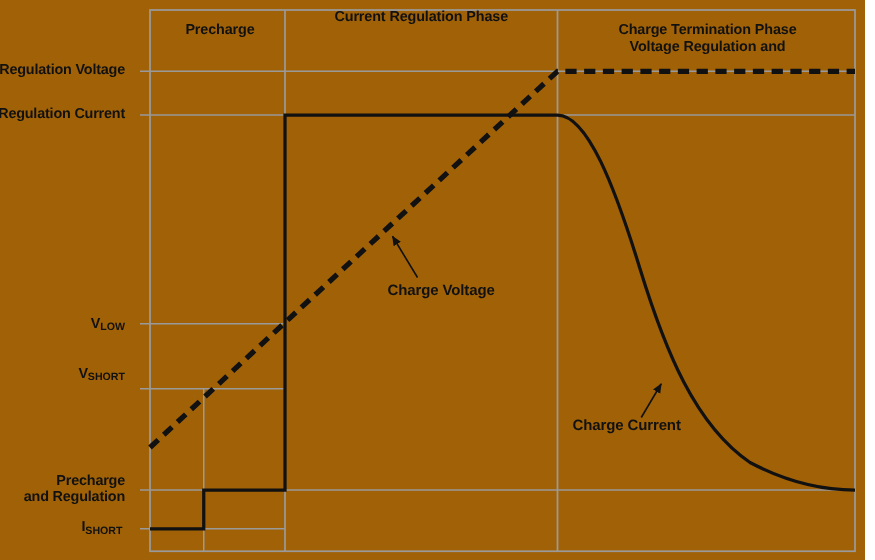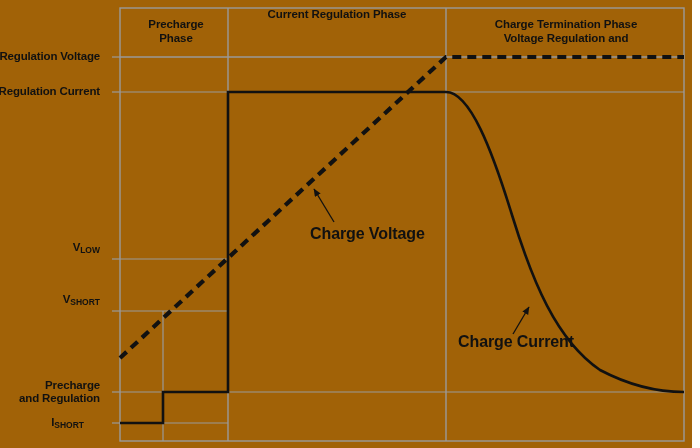--- a/index.html
+++ b/index.html
@@ -39,21 +39,21 @@
     position:absolute;
     font-size:11.5px;
     font-weight:bold;
     color:#111111;
     text-align:center;
     line-height:14px;
     letter-spacing:-0.1px;
   }
   .curve-label{
     position:absolute;
-    font-size:16px;
+    font-size:12px;
     font-weight:bold;
     color:#111111;
     white-space:nowrap;
     letter-spacing:-0.1px;
     text-align:center;
   }
 </style>
 </head>
 <body>
 
@@ -94,56 +94,55 @@
              C 636,389 664,392 684,392" fill="none" stroke="#111111" stroke-width="2.6" stroke-linejoin="miter" stroke-linecap="butt"></path>
 
     <path d="M120,358 L228,258 L446,57 L684,57" fill="none" stroke="#111111" stroke-width="4.2" stroke-dasharray="9,6" stroke-linecap="butt"></path>
 
     <line x1="334" y1="222" x2="314" y2="189" stroke="#111111" stroke-width="1.3" marker-end="url(#arrowhead)"></line>
     <line x1="513" y1="334" x2="529" y2="307" stroke="#111111" stroke-width="1.3" marker-end="url(#arrowhead)"></line>
   </svg>
 
   <div class="phase-title" style="left:128px;top:17px;width:96px;">
     <div>Precharge</div>
-    <div>Phase</div>
   </div>
 
   <div class="phase-title" style="left:234px;top:7px;width:206px;">
     <div>Current Regulation Phase</div>
   </div>
 
   <div class="phase-title" style="left:452px;top:17px;width:228px;">
     <div>Charge Termination Phase</div>
     <div>Voltage Regulation and</div>
   </div>
 
   <div class="axis-label" style="right:592px;top:50px;width:0;">
     <span style="position:absolute;right:0;top:0;text-align:center;">Regulation Voltage</span>
   </div>
 
   <div class="axis-label" style="right:592px;top:85px;width:0;">
     <span style="position:absolute;right:0;top:0;">Regulation Current</span>
   </div>
 
   <div class="axis-label" style="right:592px;top:241px;width:0;">
-    <span style="position:absolute;right:0;top:0;white-space:nowrap;"><span>V</span><span class="sub">LOW</span></span>
+    <span style="position:absolute;right:0;top:12px;white-space:nowrap;"><span>V</span><span class="sub">LOW</span></span>
   </div>
 
   <div class="axis-label" style="right:592px;top:293px;width:0;">
     <span style="position:absolute;right:0;top:0;white-space:nowrap;"><span>V</span><span class="sub">SHORT</span></span>
   </div>
 
   <div class="axis-label" style="right:592px;top:379px;width:0;">
     <div style="position:absolute;right:0;top:0;white-space:nowrap;text-align:right;">
       <div>Precharge</div>
       <div>and Regulation</div>
     </div>
   </div>
 
   <div class="axis-label" style="right:592px;top:416px;width:0;">
-    <span style="position:absolute;right:16px;top:0;white-space:nowrap;"><span>I</span><span class="sub">SHORT</span></span>
+    <span style="position:absolute;right:2px;top:0;white-space:nowrap;"><span>I</span><span class="sub">SHORT</span></span>
   </div>
 
   <div class="curve-label" style="left:310px;top:225px;">Charge Voltage</div>
 
   <div class="curve-label" style="left:458px;top:333px;">Charge Current</div>
 
 </div>
 
 </body></html>

